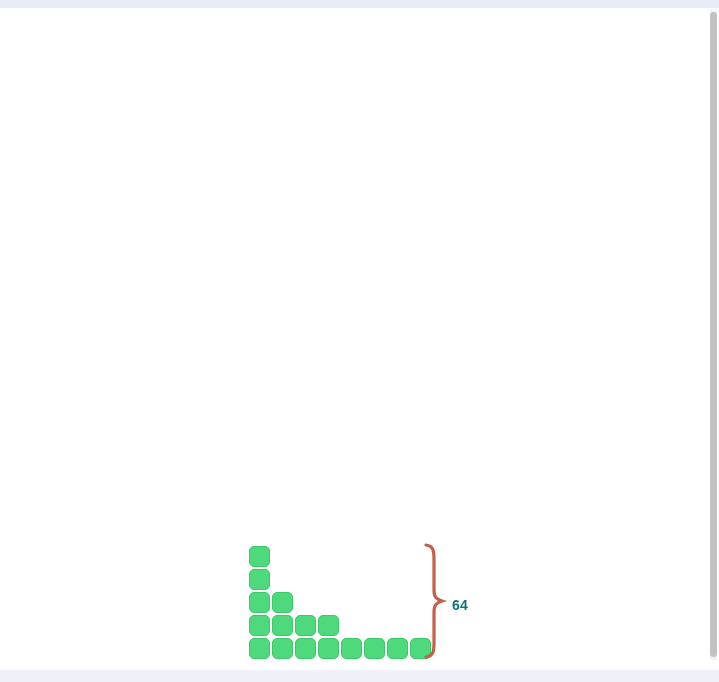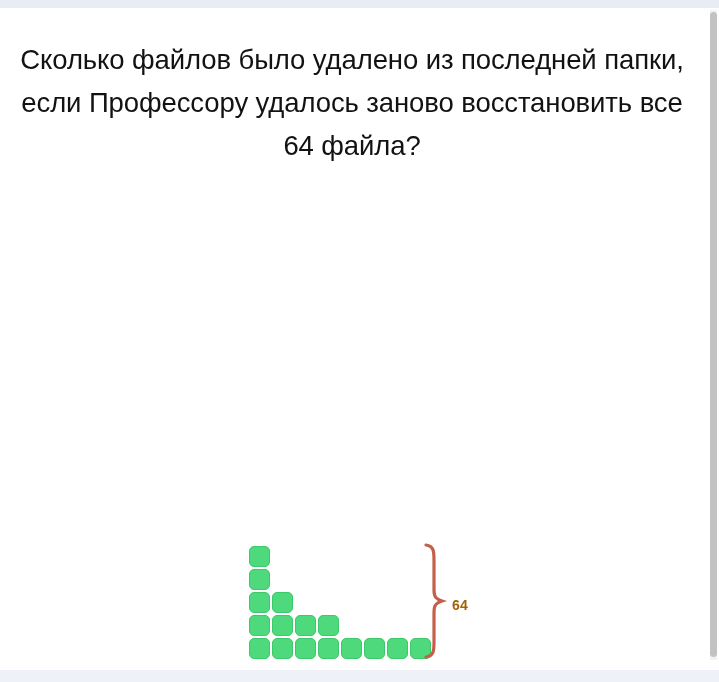--- a/index.html
+++ b/index.html
@@ -88,21 +88,21 @@
   }
   #brace-wrap svg {
     display: block;
   }
   #brace-label {
     position: absolute;
     left: 452px;
     top: 589px;
     font-size: 14px;
     font-weight: bold;
-    color: #a16207;
+    color: #0f766e;
     letter-spacing: 0.3px;
   }
 
   
   #bottom-band {
     position: absolute;
     left: 0;
     top: 670px;
     width: 719px;
     height: 12px;
@@ -129,21 +129,20 @@
   }
 </style>
 </head>
 <body>
 
 <div id="top-band"></div>
 
 <div id="page">
 
   <div id="task-text">
-    <p>Сколько файлов было удалено из последней папки, если Профессору удалось заново восстановить все 64 файла?</p>
   </div>
 
   <div id="diagram">
 
     <div class="block-rows">
       <div class="block-row">
           <div class="block" style="background: rgb(78, 217, 124); border-color: rgb(60, 201, 107);"></div>
         </div>
       <div class="block-row">
           <div class="block" style="background: rgb(78, 217, 124); border-color: rgb(60, 201, 107);"></div>

